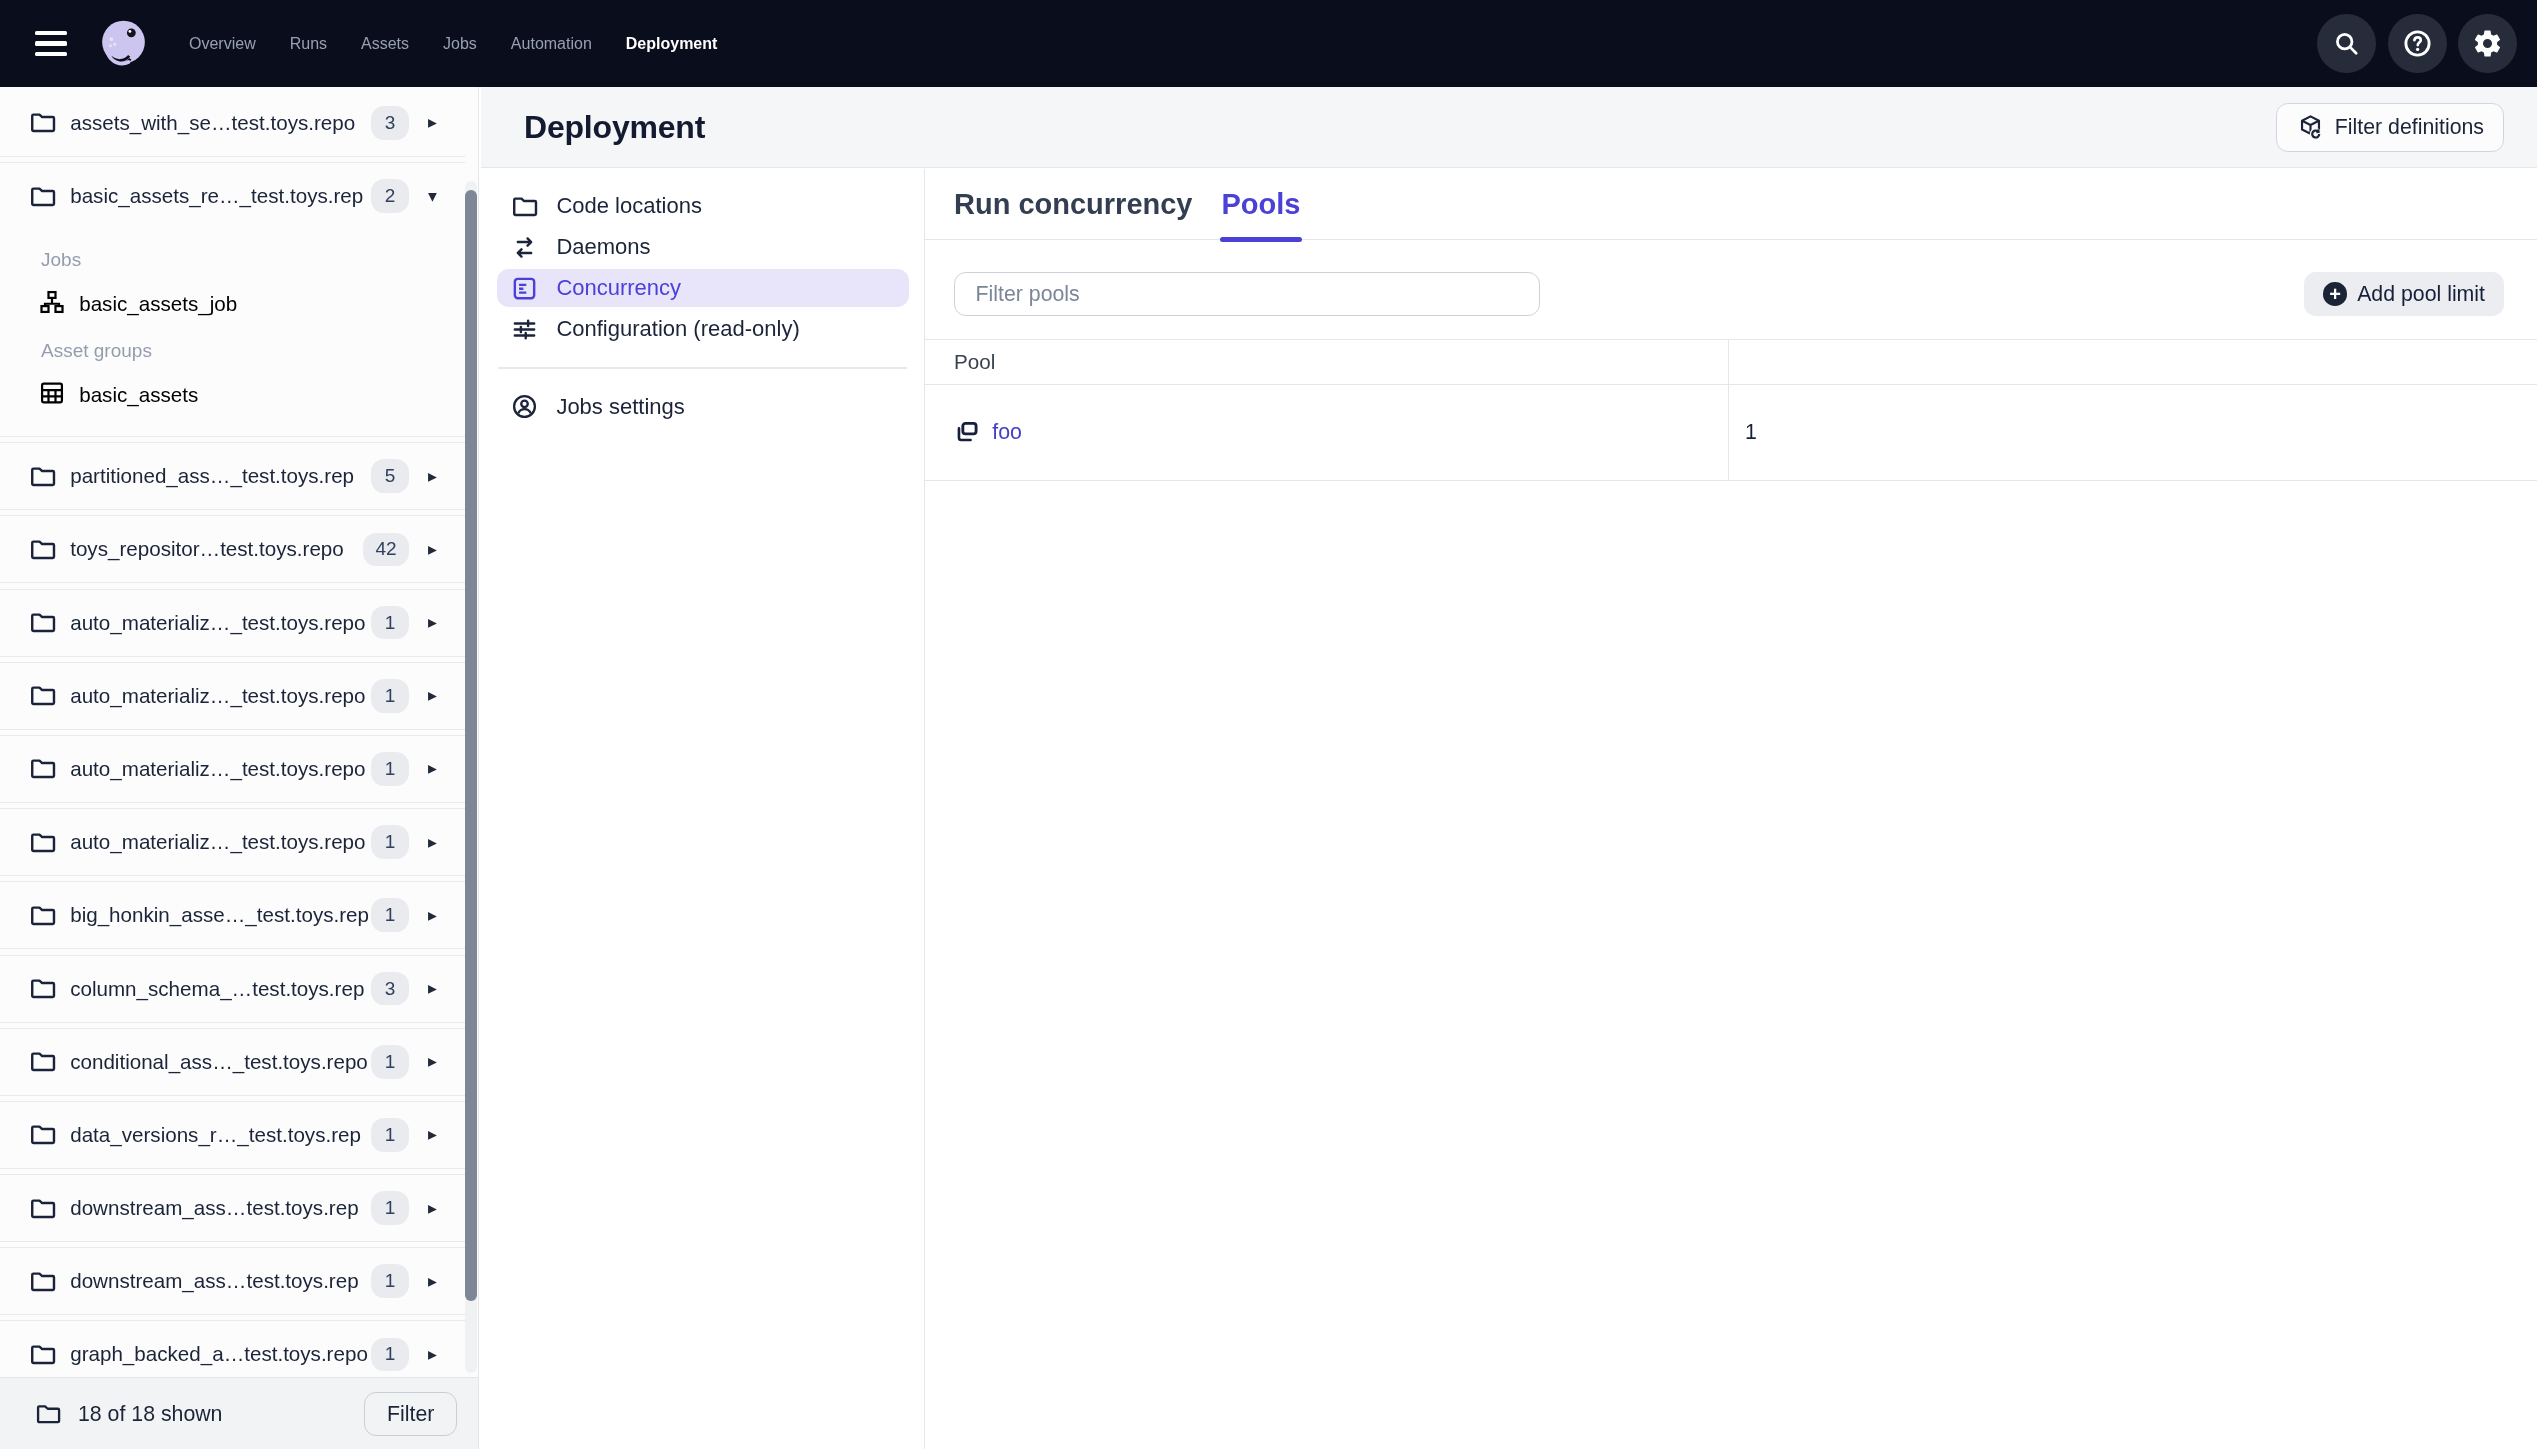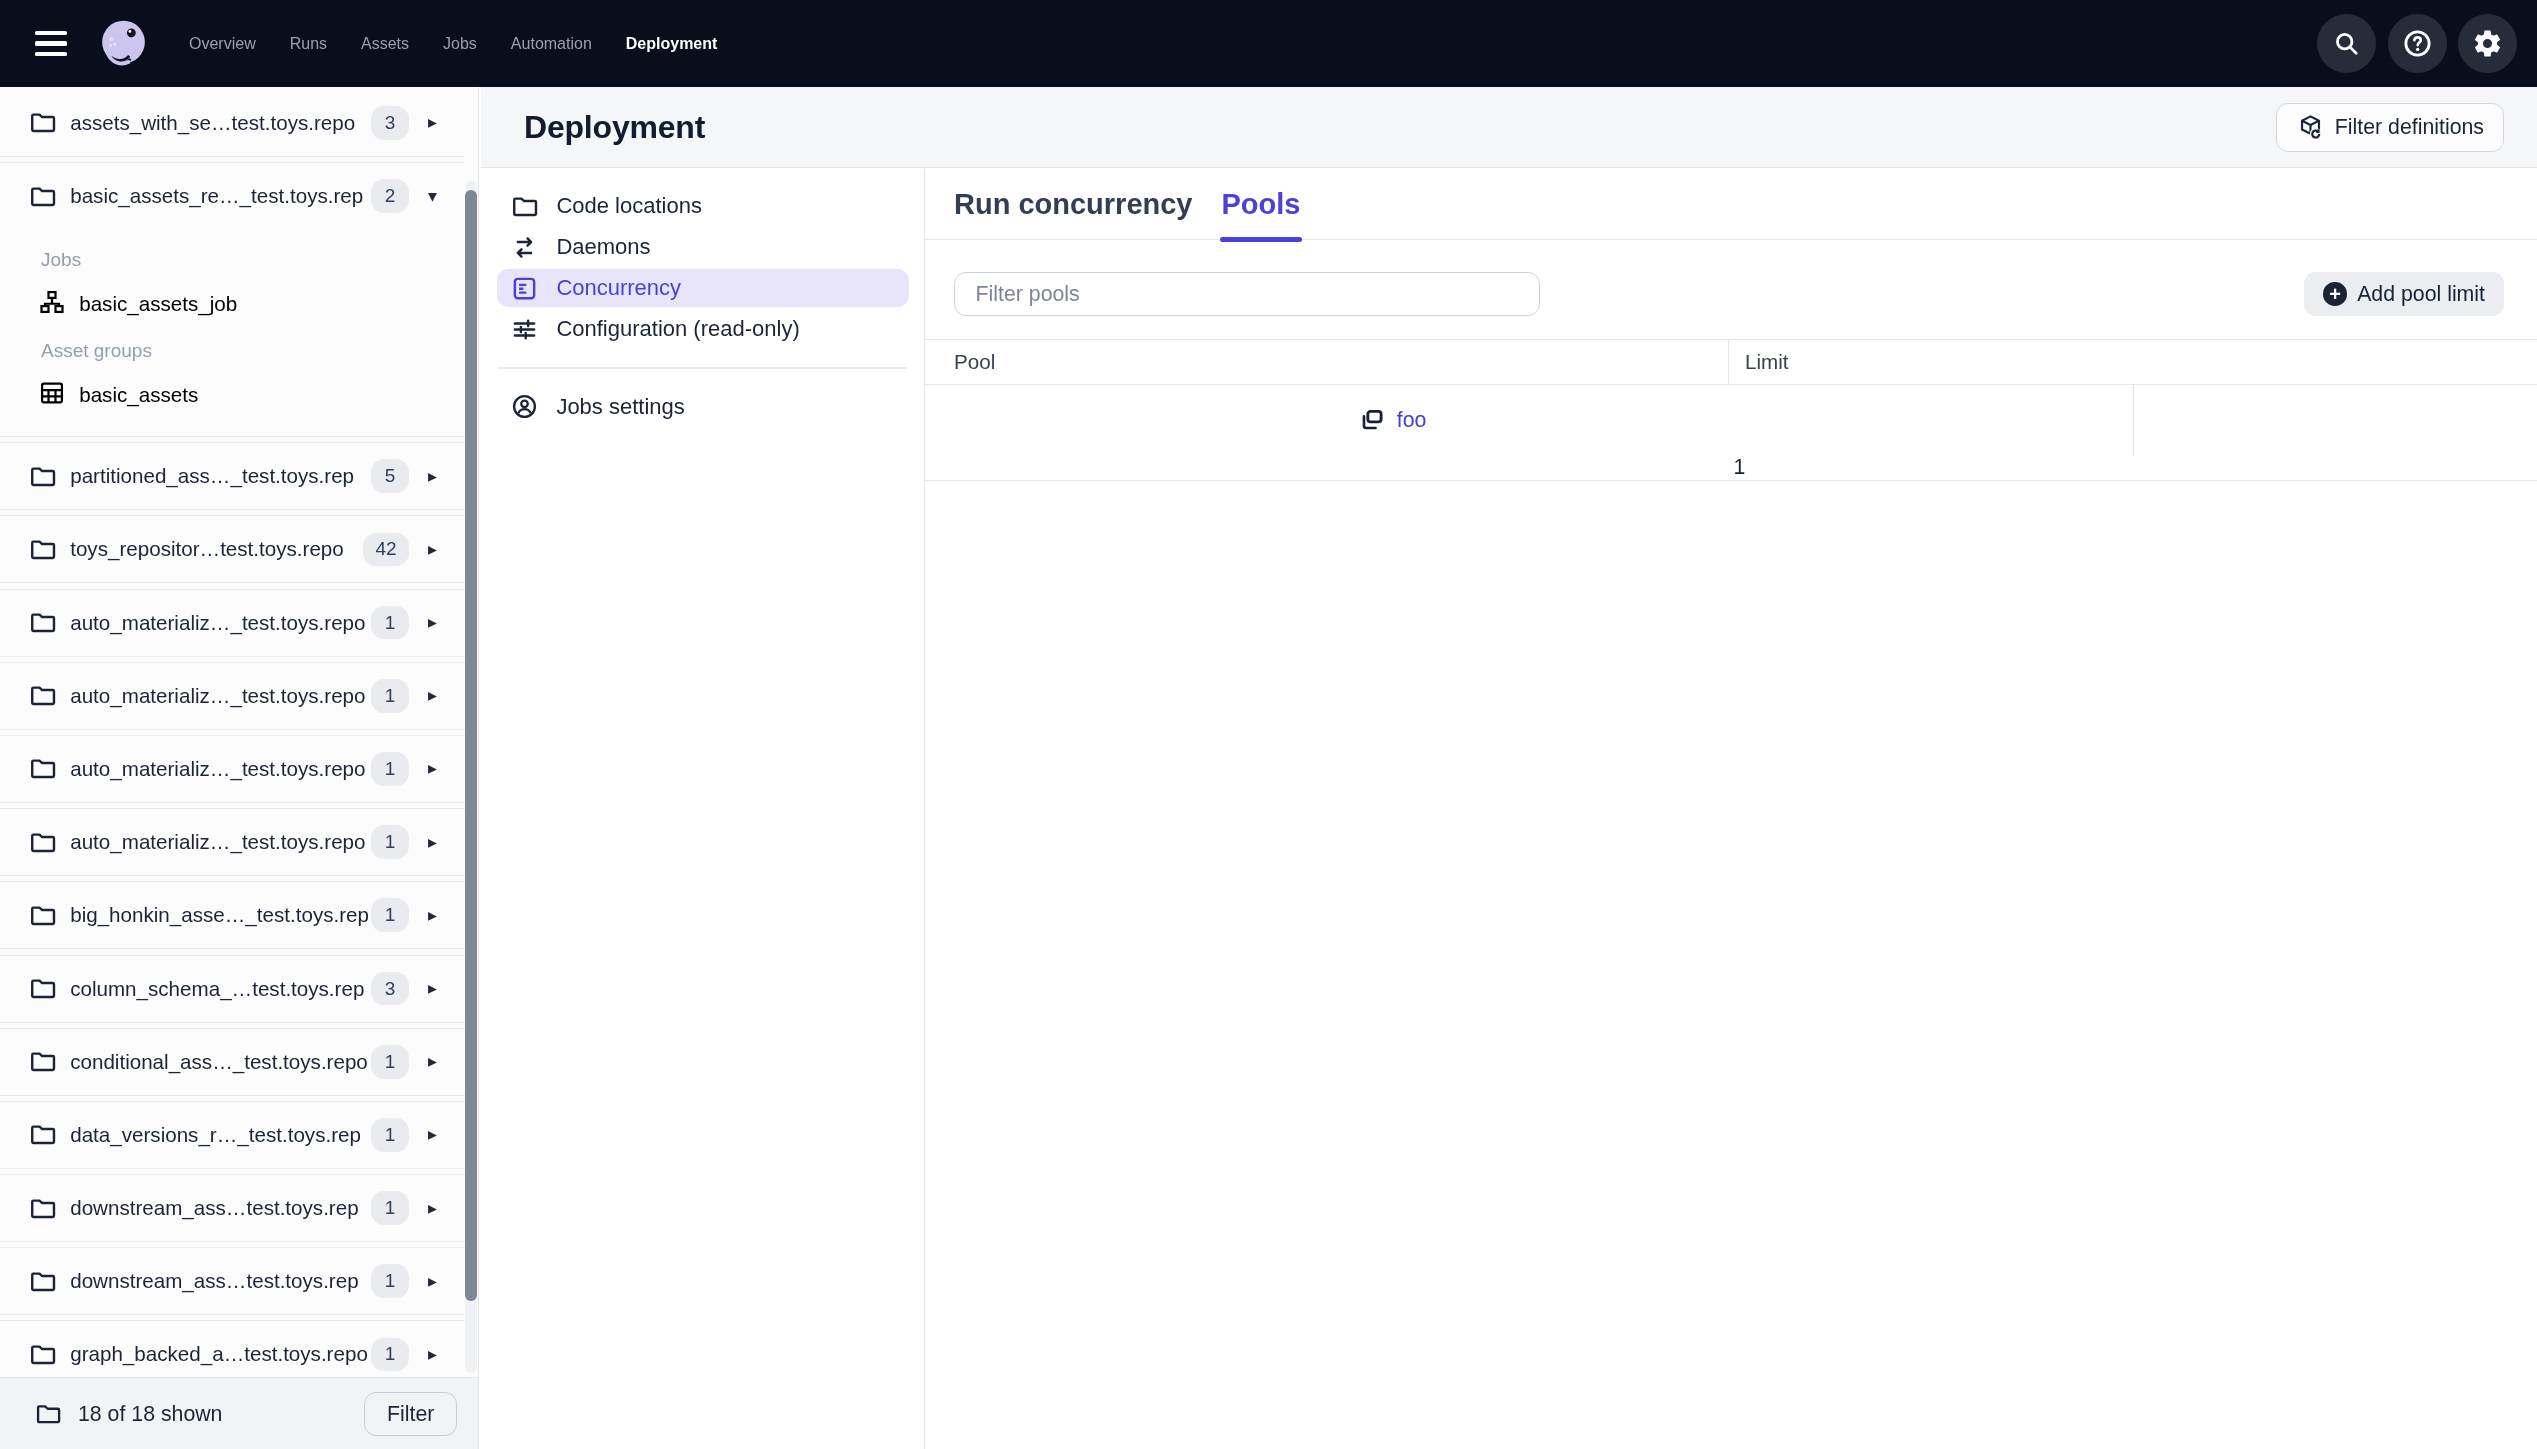--- a/index.html
+++ b/index.html
@@ -62,21 +62,21 @@
   .tab.active::after{content:"";position:absolute;left:-1.5px;right:-1.5px;bottom:-2.9px;height:5.2px;border-radius:2.9px;background:var(--accent);}
   .toolbar{position:absolute;left:0;right:0;top:103px;display:flex;align-items:center;padding:0 34px 0 29px;}
   .filter-input{width:586px;height:44px;border:1.5px solid #CCD1D9;border-radius:11.8px;padding:0 20.6px;font-size:21.3px;color:#1B2438;background:#fff;outline:none;font-family:inherit;}
   .filter-input::placeholder{color:#7C8698;}
   .toolbar .spacer{flex:1;}
   .add-btn{display:flex;align-items:center;gap:10.3px;background:#EBEDF0;border:none;border-radius:11.8px;height:44px;padding:0 19px;font-size:21.3px;font-weight:500;color:#16203A;cursor:pointer;font-family:inherit;}
   .plus-circle{width:23.6px;height:23.6px;border-radius:50%;background:#1B2336;color:#fff;display:flex;align-items:center;justify-content:center;font-size:20px;font-weight:700;line-height:1;}
 
   .pool-table{position:absolute;left:0;right:0;top:170px;}
   .pt-head{height:46px;border-top:1.5px solid var(--border);border-bottom:1.5px solid var(--border);display:flex;align-items:center;font-size:20.6px;color:#39414E;}
-  .pt-row{height:96px;border-bottom:1.5px solid var(--border);display:flex;align-items:center;font-size:21.3px;color:#16203A;flex-direction:column;}
+  .pt-row{height:96px;border-bottom:1.5px solid var(--border);display:flex;align-items:center;font-size:21.3px;color:#16203A;}
   .col-pool{width:804px;padding-left:29px;display:flex;align-items:center;gap:11.8px;height:100%;border-right:1.5px solid var(--border);}
   .col-limit{flex:1;padding-left:16px;}
   .pool-link{color:var(--link);text-decoration:none;cursor:pointer;}
 </style>
 </head>
 <body>
 
 <svg width="0" height="0" style="position:absolute">
   <defs>
     <symbol id="i-folder" viewBox="0 0 24 24">
@@ -445,21 +445,20 @@
           <span class="plus-circle">+</span>
           <span>Add pool limit</span>
         </button>
       </div>
 
       <div class="pool-table">
         <div class="pt-head">
           <div class="col-pool">
               <span>Pool</span>
             </div>
-          <div class="col-limit"><span>Limit</span></div>
         </div>
         <div class="pt-row">
           <div class="col-pool">
             <svg class="ic" width="26.5" height="26.5" viewBox="0 0 36 36">
                 <use href="#i-copies"></use>
               </svg>
             <a class="pool-link">foo</a>
           </div>
           <div class="col-limit"><span>1</span></div>
         </div>

